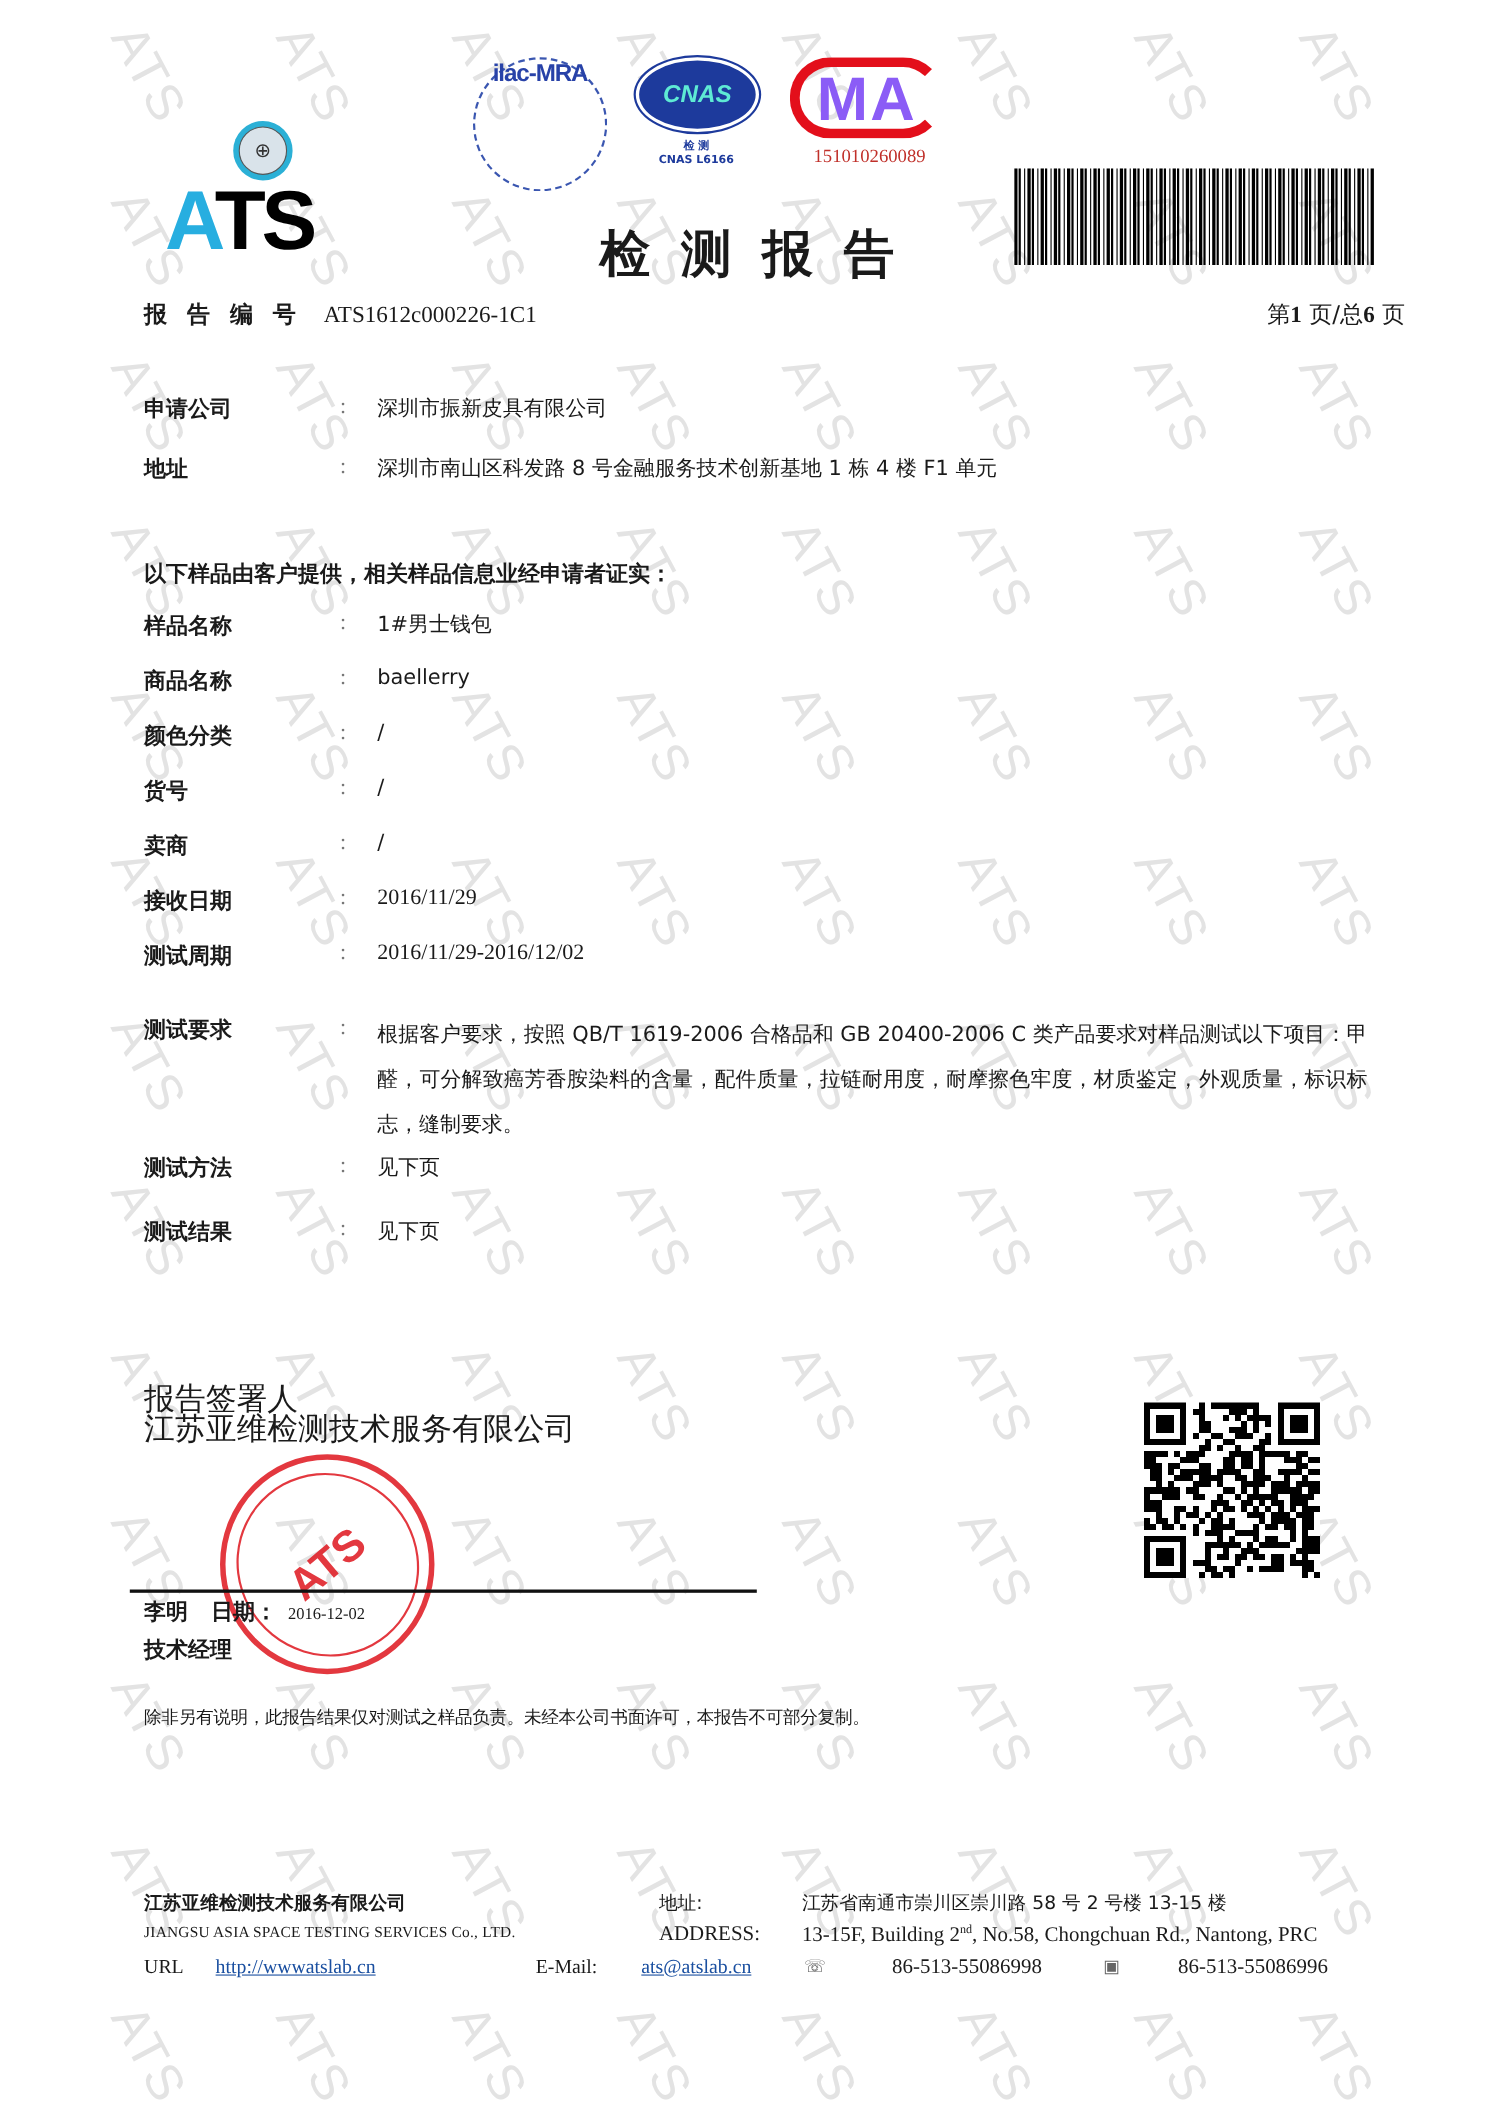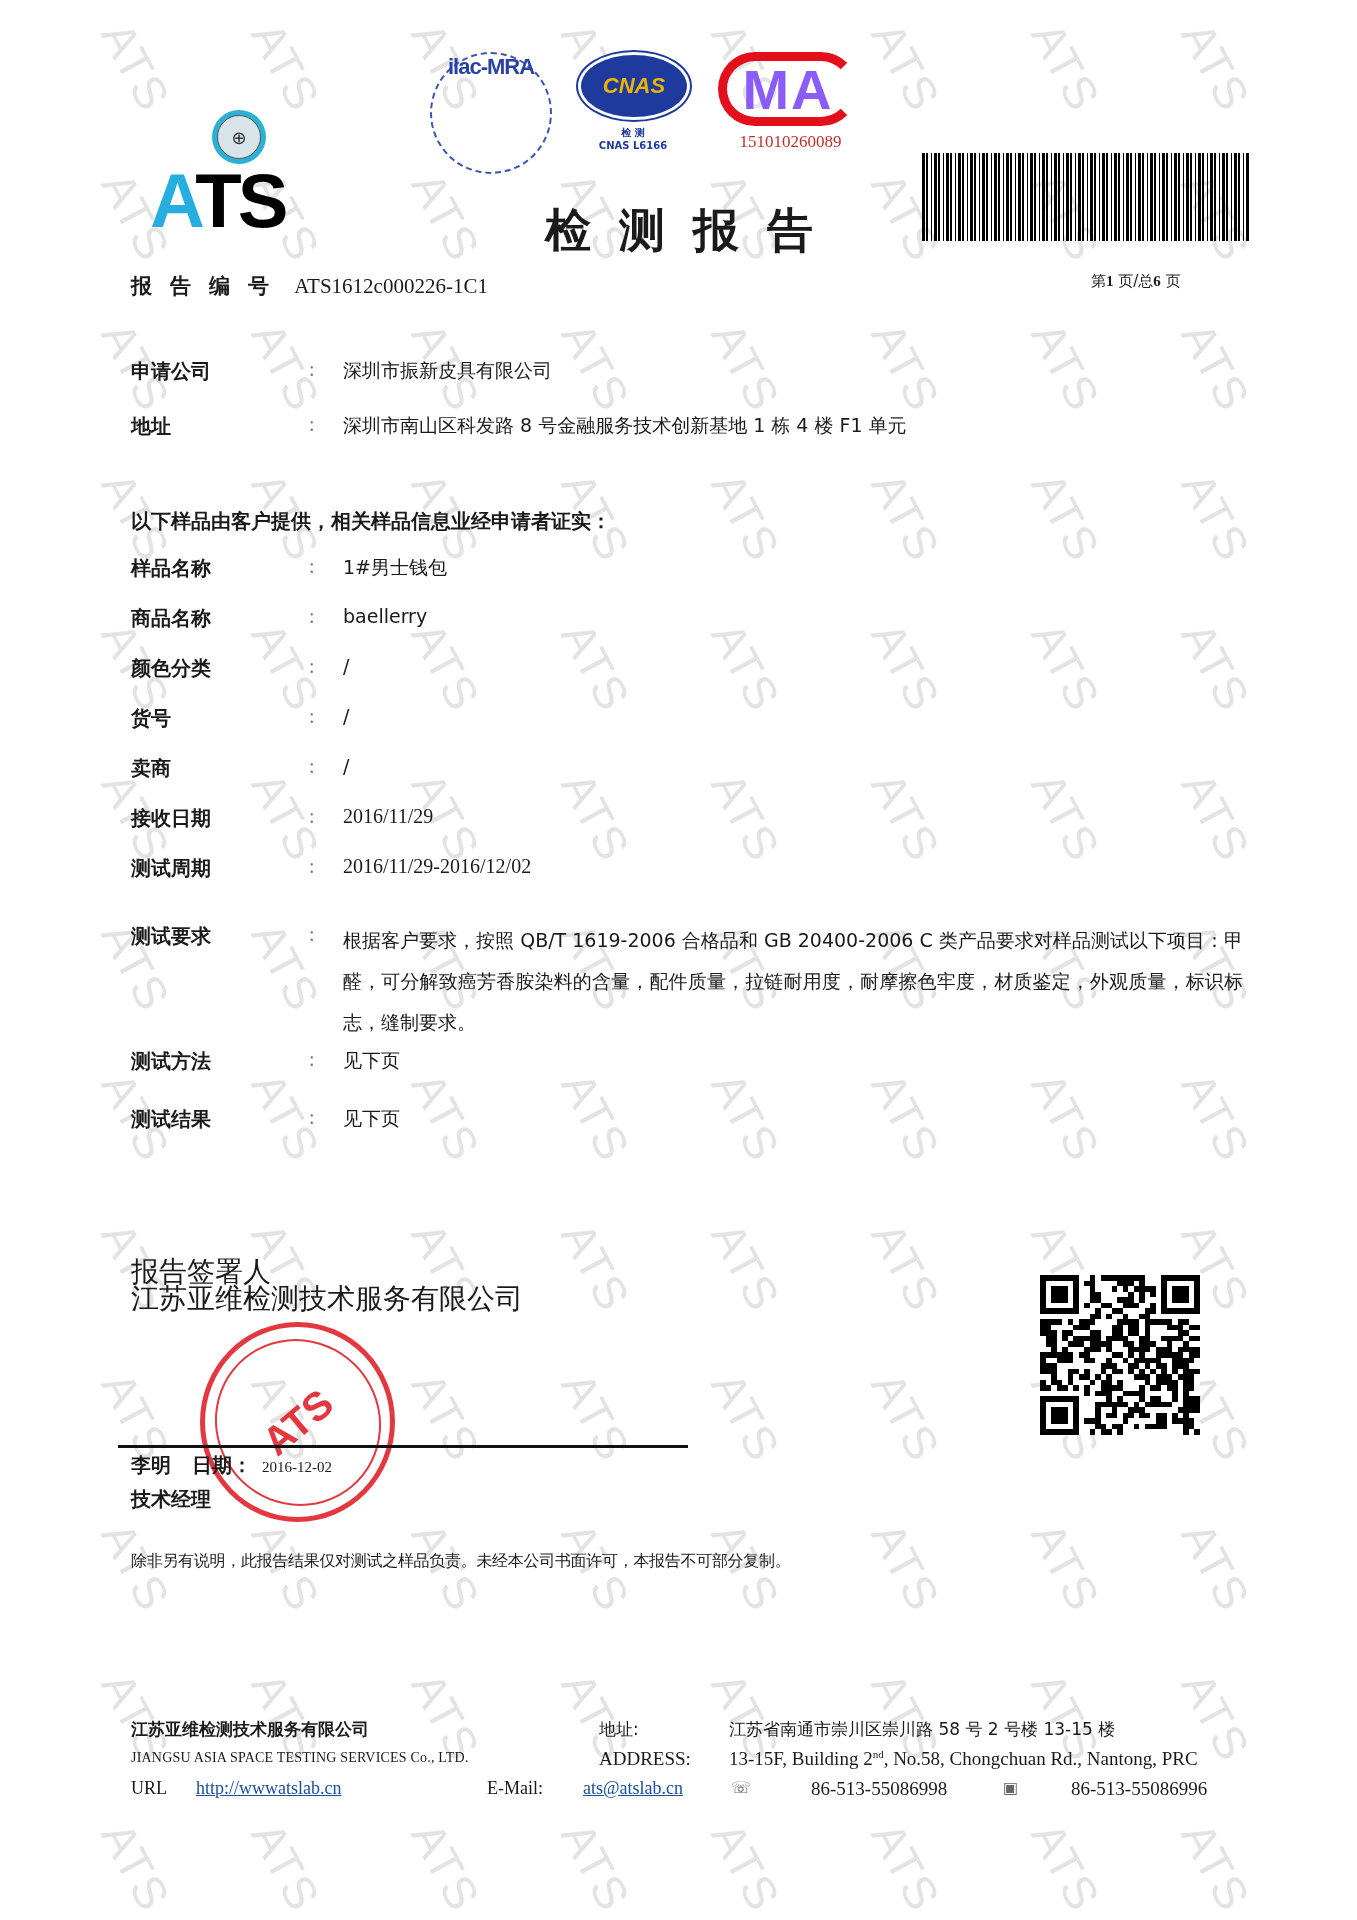--- a/index.html
+++ b/index.html
@@ -14,35 +14,35 @@
   .globe-inner{width:42px;height:42px;border-radius:50%;background:#d9e3ea;border:1px solid #555;display:flex;align-items:center;justify-content:center;font-family:"DejaVu Sans",sans-serif;font-size:18px;color:#333;}
   .ats-letters{position:absolute;left:0;top:56px;font-family:"Liberation Sans",sans-serif;font-weight:900;font-size:76px;line-height:70px;letter-spacing:-4px;}
   .ats-letters .a{color:#27aee0;}
   .ats-letters .ts{color:#000;}
 
   
   .ilac{left:430px;top:52px;width:118px;height:118px;border-radius:50%;border:2px dashed #3a56b0;display:flex;align-items:flex-start;justify-content:center;}
   .ilac span{font-family:"Liberation Sans",sans-serif;font-weight:700;color:#2842a8;font-size:22px;letter-spacing:-1px;}
   
   .cnas{left:578px;top:52px;width:110px;height:120px;text-align:center;}
-  .cnas-oval{width:106px;height:62px;border-radius:50%;background:#1d3a9c;color:#eab308;font-family:"Liberation Sans",sans-serif;font-weight:700;font-style:italic;font-size:22px;display:flex;align-items:center;justify-content:center;margin:0 auto;border:3px solid #fff;outline:2px solid #1d3a9c;}
+  .cnas-oval{width:106px;height:62px;border-radius:50%;background:#1d3a9c;color:#5eead4;font-family:"Liberation Sans",sans-serif;font-weight:700;font-style:italic;font-size:22px;display:flex;align-items:center;justify-content:center;margin:0 auto;border:3px solid #fff;outline:2px solid #1d3a9c;}
   .cnas-sub{font-family:"DejaVu Sans",sans-serif;font-size:10px;font-weight:700;color:#1d3a9c;margin-top:6px;line-height:13px;}
   
   .cma{left:718px;top:52px;width:145px;}
   .cma-box{width:140px;height:74px;border:9px solid #e30f1b;border-radius:40px;border-right-color:transparent;box-sizing:border-box;display:flex;align-items:center;justify-content:center;font-family:"Liberation Sans",sans-serif;font-weight:700;font-size:56px;color:#8b5cf6;letter-spacing:2px;}
   .cma-num{font-family:"Liberation Serif",serif;font-size:17px;color:#c0302a;margin-top:6px;text-align:center;}
 
   
   .barcode{left:922px;top:153px;width:328px;height:88px;}
   .barcode svg{width:100%;height:100%;}
 
   .title{left:545px;top:200px;font-family:"DejaVu Serif","Liberation Serif",serif;font-weight:700;font-size:46px;letter-spacing:28px;}
   .report-no{left:131px;top:272px;font-size:21px;}
   .report-no .lbl{font-family:Liberation Sans, sans-serif;font-weight:700;letter-spacing:18px;margin-right:2px;}
-  .page-no{left:1091px;top:272px;font-size:15px;font-family:"DejaVu Sans",sans-serif;}
+  .page-no{left:1152px;top:272px;font-size:21px;font-family:"DejaVu Sans",sans-serif;}
   .page-no b{font-family:"Liberation Serif",serif;}
 
   .row{position:absolute;left:131px;z-index:1;font-size:20px;}
   .row .k{position:absolute;left:0;top:0;font-family:"DejaVu Sans",sans-serif;font-weight:700;white-space:nowrap;}
   .row .c{position:absolute;left:178px;top:0;color:#777;}
   .row .v{position:absolute;left:212px;top:0;white-space:nowrap;font-family:"DejaVu Sans",sans-serif;font-size:19px;}
   .row .v.serif{font-family:"Liberation Serif",serif;font-size:20px;}
   .intro{left:131px;top:508px;font-family:"DejaVu Sans",sans-serif;font-weight:700;font-size:20px;}
   .req{position:absolute;left:343px;top:920px;width:900px;font-family:"DejaVu Sans",sans-serif;font-size:19px;line-height:41px;text-align:justify;z-index:1;}
 

